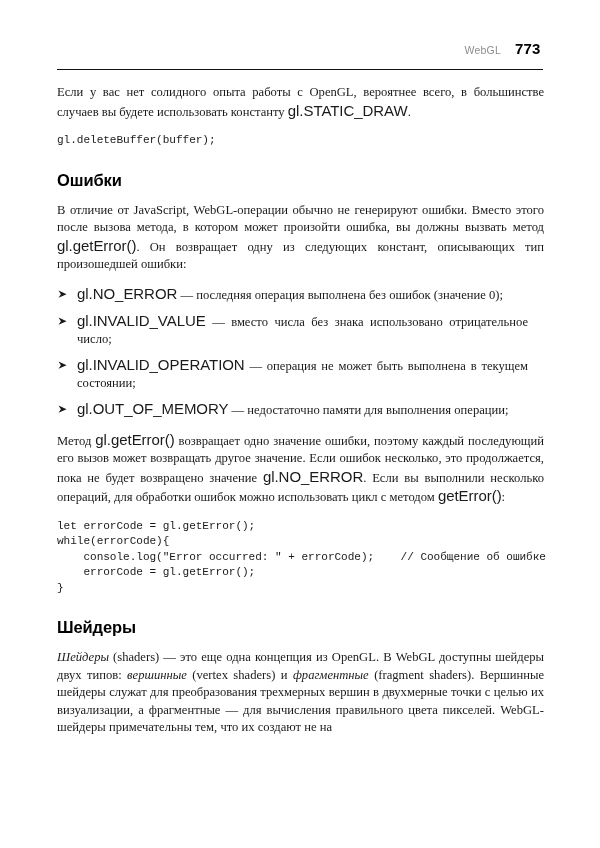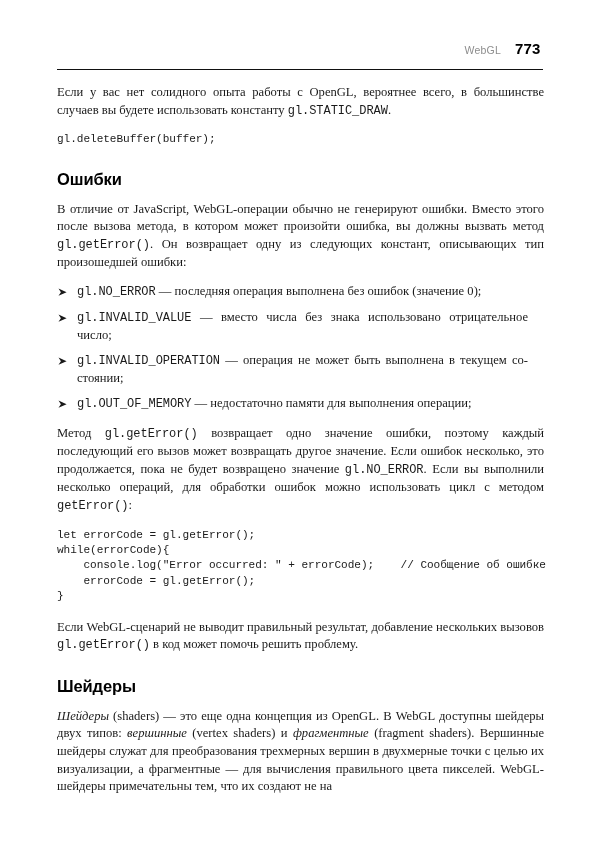--- a/index.html
+++ b/index.html
@@ -69,22 +69,22 @@
     margin: 0 0 11px 0;
     font-size: 12.6px;
     line-height: 17.6px;
     text-align: justify;
     text-justify: inter-word;
     hyphens: manual;
   }
   p.body:last-child { margin-bottom: 0; }
 
   code, .mono {
-    font-family: Liberation Mono, monospace;
-    font-size: 12px;
+    font-family: Liberation Sans, sans-serif;
+    font-size: 15px;
     letter-spacing: -0.05px;
   }
 
   pre.code {
     margin: 12px 0 14px 0;
     font-family: Liberation Mono, monospace;
     font-size: 11.1px;
     line-height: 15.4px;
     white-space: pre;
     color: #1a1a1a;
@@ -184,20 +184,19 @@
     </ul>
 
     <p class="body"><span>Метод </span><code>gl.getError()</code><span> возвращает одно значение ошибки, поэтому каждый последующий его вызов может возвращать другое значение. Если ошибок несколько, это продолжается, пока не будет возвращено значение </span><code>gl.NO_ERROR</code><span>. Если вы выполнили несколько операций, для обработки ошибок можно использовать цикл с методом </span><code>getError()</code><span>:</span></p>
 
     <pre class="code">let errorCode = gl.getError();
 while(errorCode){
     console.log("Error occurred: " + errorCode);    // Сообщение об ошибке
     errorCode = gl.getError();
 }</pre>
 
-    <p class="body"><span>Если WebGL-сценарий не выводит правильный результат, добавление нескольких вызовов </span><code>gl.getError()</code><span> в код может помочь решить проблему.</span></p>
 
     <h2 class="section">Шейдеры</h2>
 
     <p class="body"><i>Шейдеры</i><span> (shaders) — это еще одна концепция из OpenGL. В WebGL доступны шейдеры двух типов: </span><i>вершинные</i><span> (vertex shaders) и </span><i>фрагментные</i><span> (fragment shaders). Вершинные шейдеры служат для преобразования трехмерных вершин в двухмер­ные точки с целью их визуализации, а фрагментные — для вычисления правиль­ного цвета пикселей. WebGL-шейдеры примечательны тем, что их создают не на</span></p>
 
   </div>
 </div>
 
 </body></html>

